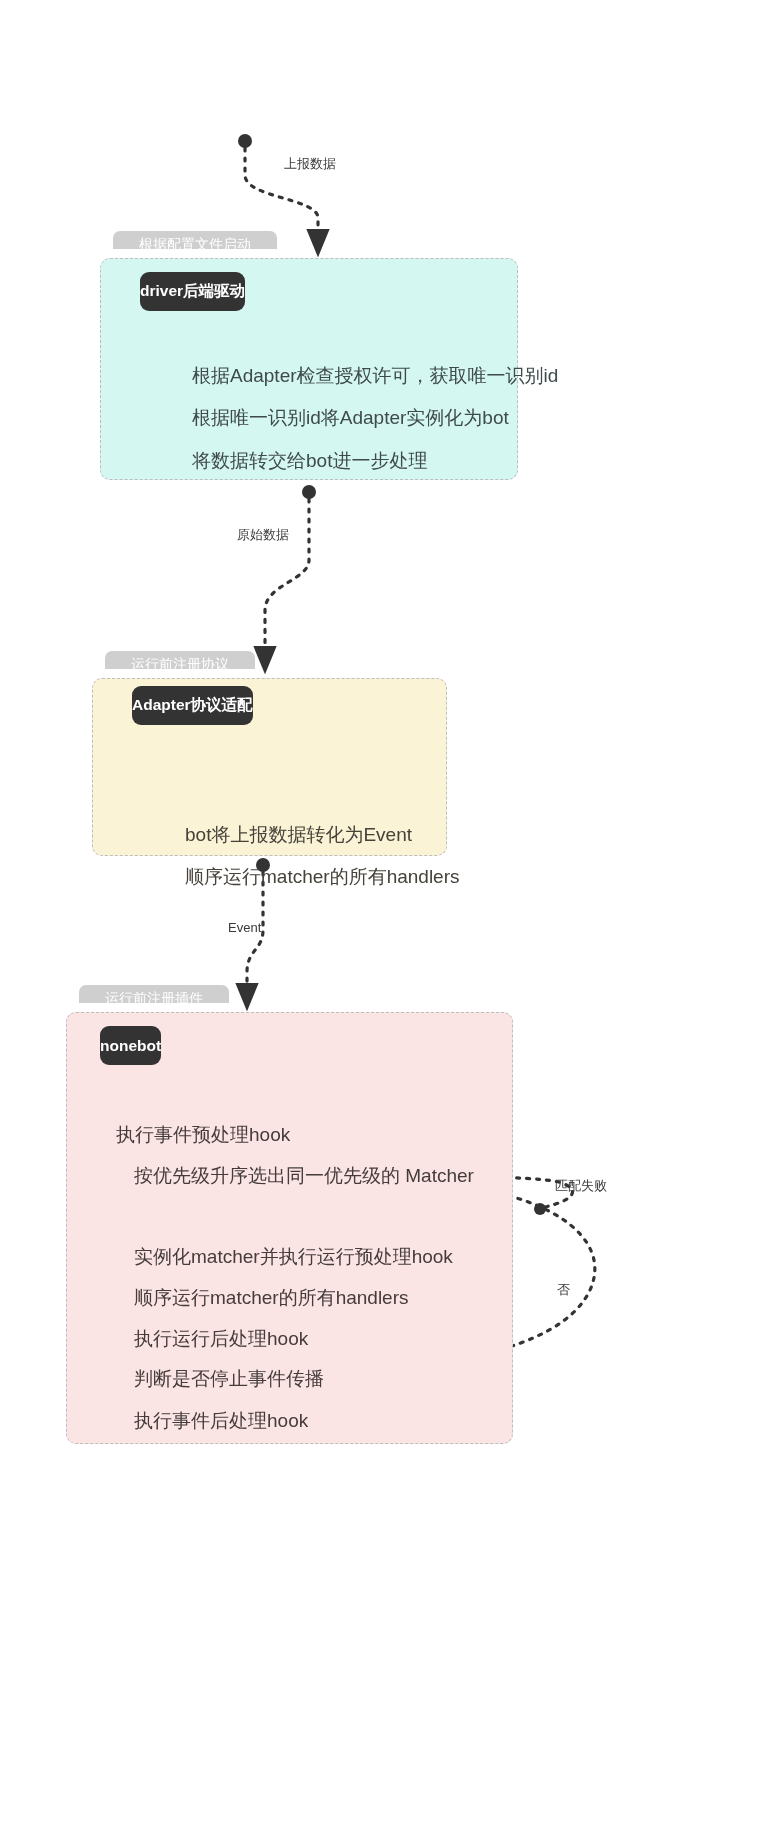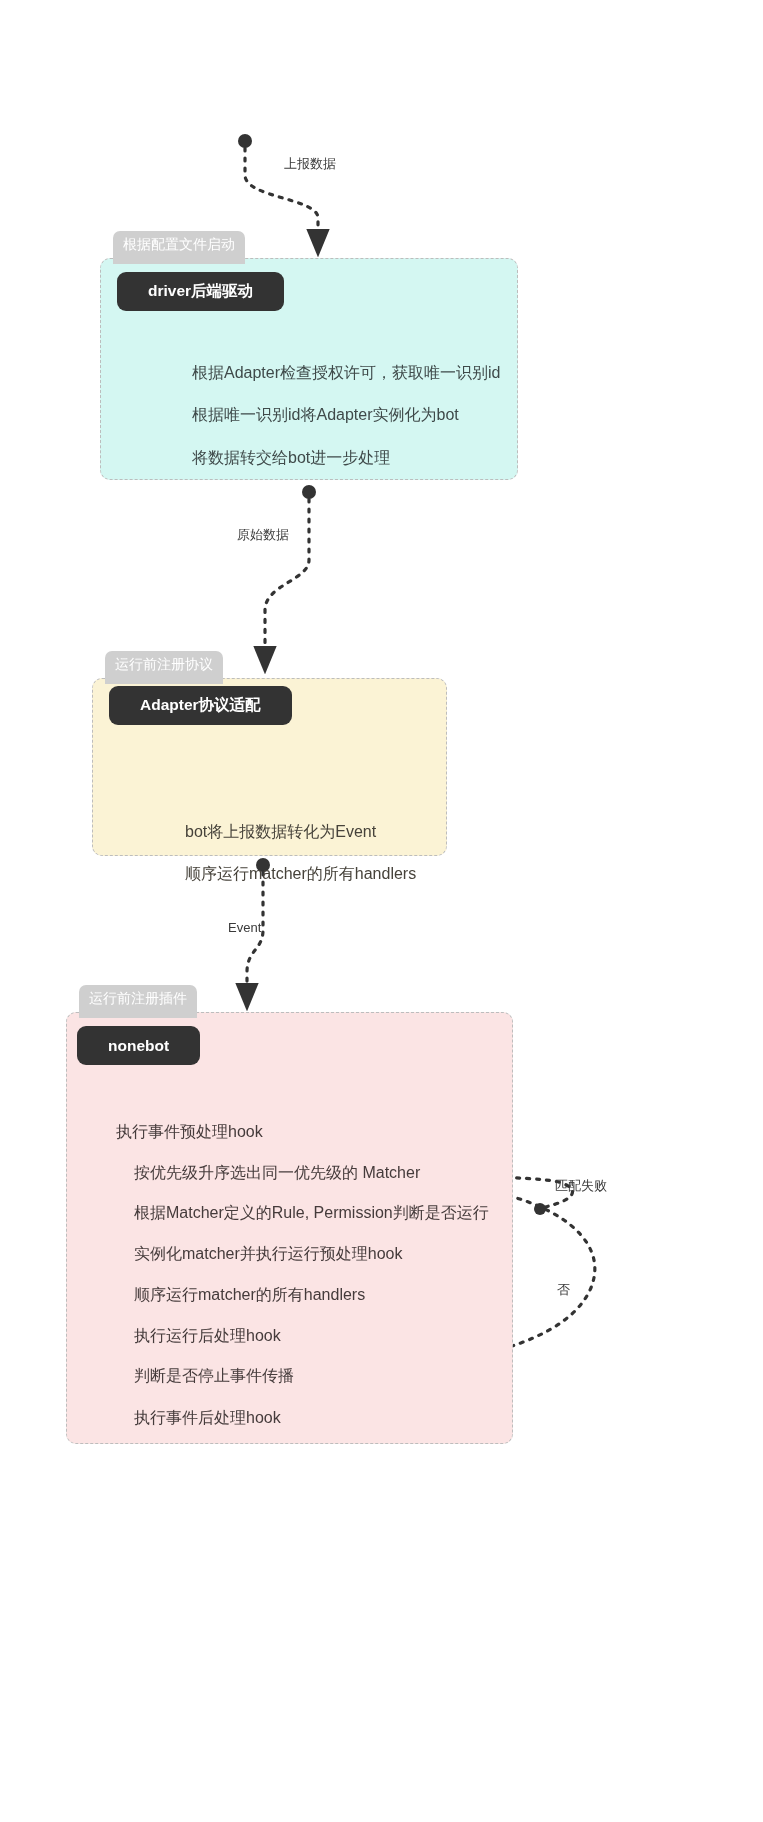--- a/index.html
+++ b/index.html
@@ -23,41 +23,41 @@
 
   
   .sg{position:absolute;box-sizing:border-box;border:1.6px dashed #bdbdbd;border-radius:10px;}
   .sg.cyan{left:100px;top:258px;width:418px;height:222px;background:#d4f7f2;}
   .sg.yellow{left:92px;top:678px;width:355px;height:178px;background:#fbf3d5;}
   .sg.pink{left:66px;top:1012px;width:447px;height:432px;background:#fbe4e4;}
 
   .sg-title{
     position:absolute;background:#cfcfcf;color:#ffffff;
     border-radius:7px 7px 0 0;
-    font-size:14px;line-height:26px;height:33px;padding:0 10px;
+    font-size:14px;line-height:26px;height:18px;padding:0 26px;
     white-space:nowrap;box-sizing:border-box;
   }
   .sg-title.cyan{left:113px;top:231px;}
   .sg-title.yellow{left:105px;top:651px;}
   .sg-title.pink{left:79px;top:985px;}
 
   
   .badge{
     position:absolute;background:#333333;color:#ffffff;
     border-radius:9px;font-size:15.5px;font-weight:bold;
     display:flex;align-items:center;justify-content:flex-start;
-    padding:0 31px;height:39px;box-sizing:border-box;white-space:nowrap;
+    padding:0 0;height:39px;box-sizing:border-box;white-space:nowrap;margin-left:23px;
   }
   .badge.b1{left:117px;top:272px;}
   .badge.b2{left:109px;top:686px;}
   .badge.b3{left:77px;top:1026px;}
 
   
   .item{
-    position:absolute;font-size:16px;color:#3a3a3a;white-space:nowrap;
+    position:absolute;font-size:19px;color:#3a3a3a;white-space:nowrap;
   }
   .item.cyan{color:#3f4a4a;}
   .item.yellow{color:#46423a;margin-top:45px;}
   .item.pink{color:#453b3b;}
 
   .edge-label{
     position:absolute;font-size:13px;color:#3a3a3a;white-space:nowrap;
     background:transparent;
   }
 </style>
@@ -126,21 +126,20 @@
 
   <div class="item cyan" style="left:192px;top:363px;">根据Adapter检查授权许可，获取唯一识别id</div>
   <div class="item cyan" style="left:192px;top:405px;">根据唯一识别id将Adapter实例化为bot</div>
   <div class="item cyan" style="left:192px;top:448px;">将数据转交给bot进一步处理</div>
 
   <div class="item yellow" style="left:185px;top:777px;">bot将上报数据转化为Event</div>
   <div class="item yellow" style="left:185px;top:819px;">顺序运行matcher的所有handlers</div>
 
   <div class="item pink" style="left:116px;top:1122px;">执行事件预处理hook</div>
   <div class="item pink" style="left:134px;top:1163px;">按优先级升序选出同一优先级的 Matcher</div>
-  <div class="item pink" style="left:134px;top:1203px;">根据Matcher定义的Rule, Permission判断是否运行</div>
   <div class="item pink" style="left:134px;top:1244px;">实例化matcher并执行运行预处理hook</div>
   <div class="item pink" style="left:134px;top:1285px;">顺序运行matcher的所有handlers</div>
   <div class="item pink" style="left:134px;top:1326px;">执行运行后处理hook</div>
   <div class="item pink" style="left:134px;top:1366px;">判断是否停止事件传播</div>
   <div class="item pink" style="left:134px;top:1408px;">执行事件后处理hook</div>
 
   <div class="edge-label" style="left:284px;top:155px;">上报数据</div>
   <div class="edge-label" style="left:237px;top:526px;">原始数据</div>
   <div class="edge-label" style="left:228px;top:920px;">Event</div>
   <div class="edge-label" style="left:555px;top:1177px;">匹配失败</div>

